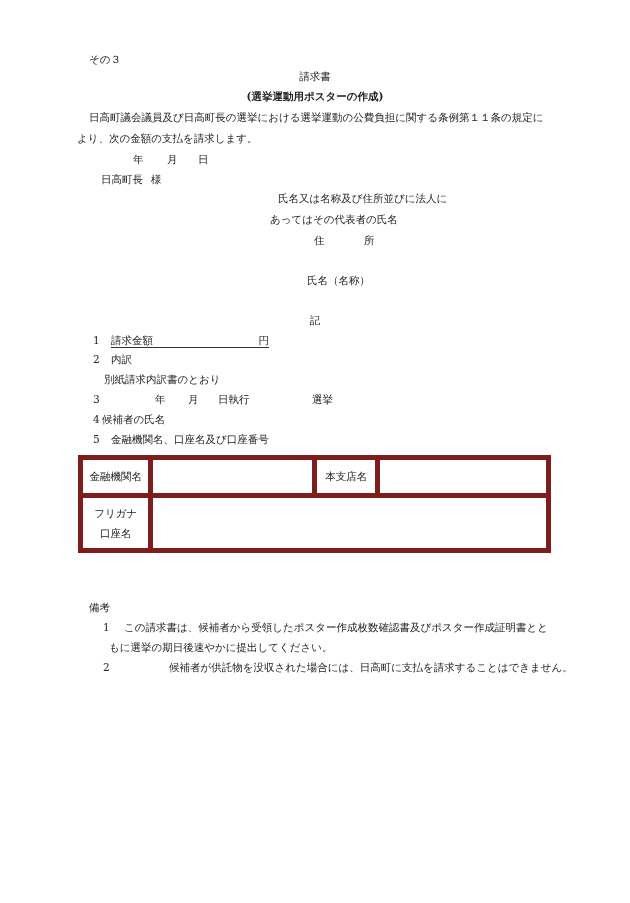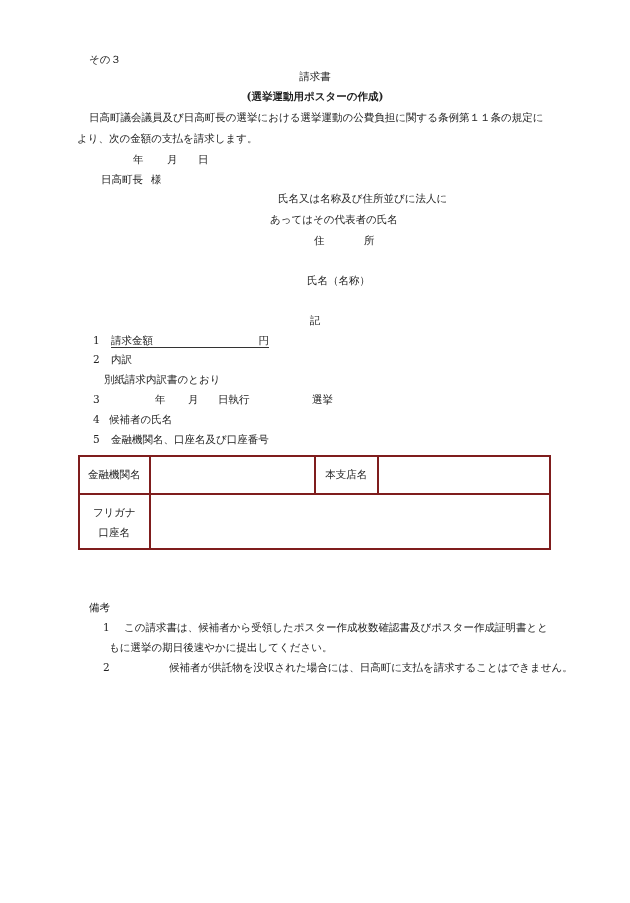--- a/index.html
+++ b/index.html
@@ -13,21 +13,21 @@
   .amount-line {
     border-bottom: 1px solid #333; display: inline-block; width: 158px;
     position: relative; height: 14px;
   }
   .amount-line .lbl { position: absolute; left: 0; top: 0; }
   .amount-line .yen { position: absolute; right: 0; top: 0; }
   table.bank {
     position: absolute; left: 78px; top: 455px; width: 473px;
     border-collapse: collapse; font-size: 10.5px;
   }
-  table.bank td { border: 2px solid #7f1d1d; padding: 0; text-align: center; vertical-align: middle; }
+  table.bank td { border: 5px solid #7f1d1d; padding: 0; text-align: center; vertical-align: middle; }
   .sp { display: inline-block; }
 </style>
 </head>
 <body>
 
 <div class="abs" style="left:89px; top:52px;">その３</div>
 <div class="abs center" style="top:69px;">請求書</div>
 <div class="abs center" style="top:89px;font-weight:bold;">(選挙運動用ポスターの作成)</div>
 
 <div>
@@ -75,21 +75,21 @@
 <div>
   <span class="abs" style="left:93px; top:392px;">3</span>
   <span class="abs" style="left:155px; top:392px;">年</span>
   <span class="abs" style="left:188px; top:392px;">月</span>
   <span class="abs" style="left:218px; top:392px;">日執行</span>
   <span class="abs" style="left:312px; top:392px;">選挙</span>
 </div>
 
 <div>
   <span class="abs" style="left:93px; top:412px;">4</span>
-  <span class="abs" style="left:109px; top:412px;">候補者の氏名</span>
+  <span class="abs" style="left:102px; top:412px;">候補者の氏名</span>
 </div>
 
 <div>
   <span class="abs" style="left:93px; top:432px;">5</span>
   <span class="abs" style="left:111px; top:432px;">金融機関名、口座名及び口座番号</span>
 </div>
 
 <table class="bank">
   <colgroup>
     <col style="width:71px">

